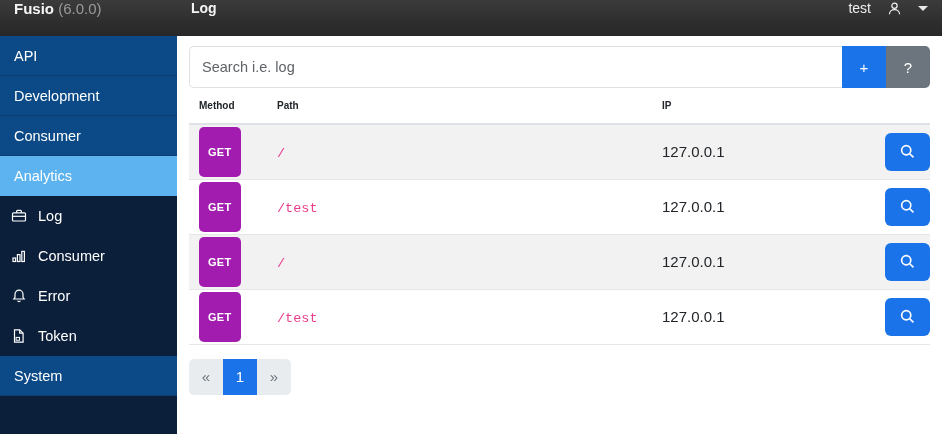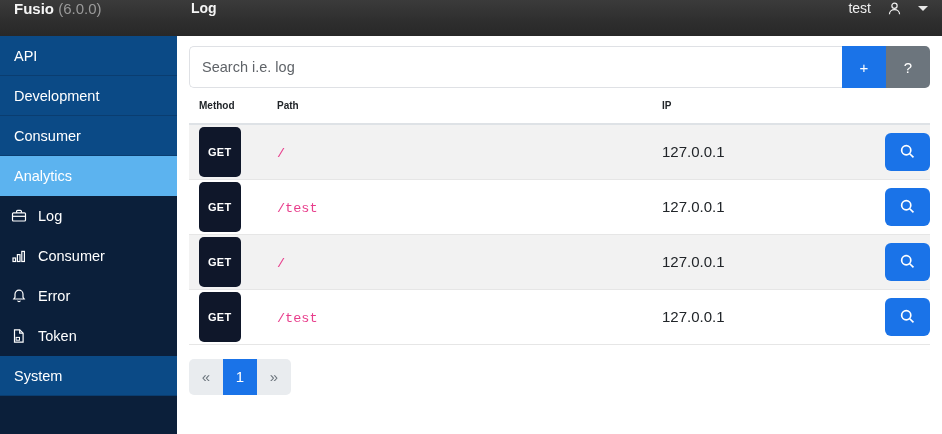--- a/index.html
+++ b/index.html
@@ -106,21 +106,21 @@
   }
   table.log tbody tr:nth-child(odd) td { background: #f2f2f2; }
   table.log tbody tr:nth-child(even) td { background: #ffffff; }
 
   .col-method { width: 78px; }
   .col-path   { width: auto; }
   .col-ip     { width: 210px; }
   .col-act    { width: 68px; }
 
   .badge {
-    display: inline-block; background: #0f172a; color: #ffffff;
+    display: inline-block; background: #a21caf; color: #ffffff;
     font-size: 11px; font-weight: bold; letter-spacing: .3px;
     padding: 19px 9px; border-radius: 5px;
   }
   .path {
     font-family: "Liberation Mono", monospace;
     font-size: 13.5px; color: #e83e8c;
   }
   .btn-view {
     width: 45px; height: 38px; background: #1a73e8;
     border: none; border-radius: 6px; cursor: pointer;

